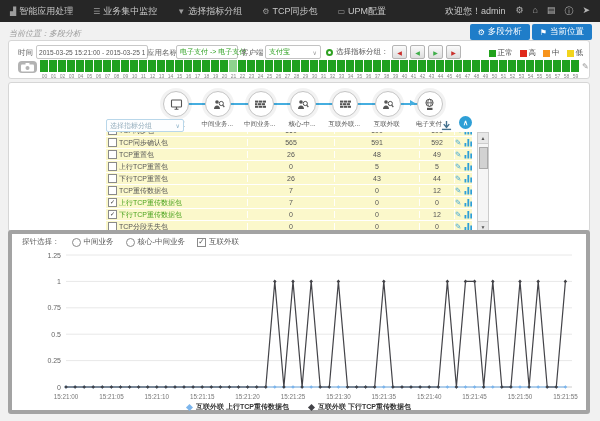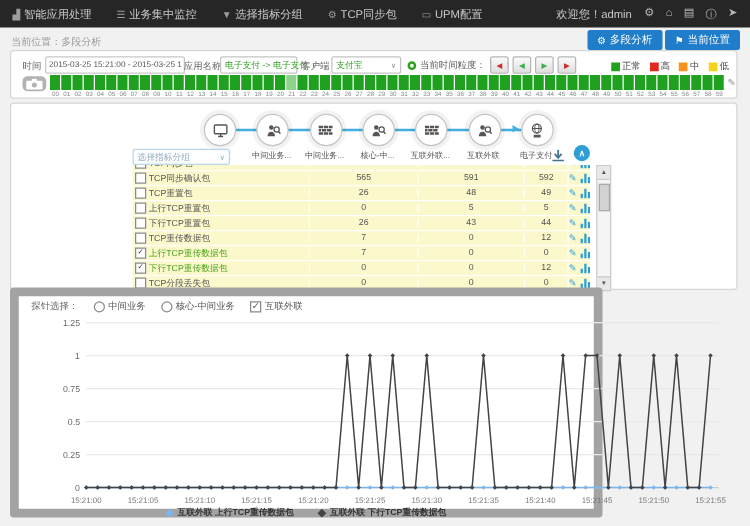--- a/index.html
+++ b/index.html
@@ -8,21 +8,21 @@
   
   #nav{position:absolute;top:0;left:0;width:600px;height:22px;background:#262626;display:flex;align-items:center;justify-content:space-between;box-sizing:border-box;padding:0 10px;}
   #nav-left{display:flex;align-items:center;}
   .nav-item{color:#c9c9c9;font-size:9px;margin-right:20px;display:flex;align-items:center;gap:3px;cursor:pointer;white-space:nowrap;}
   .nav-item i{font-style:normal;font-size:8px;color:#9d9d9d;}
   #nav-right{display:flex;align-items:center;gap:10px;color:#c9c9c9;font-size:9px;}
   #nav-icons{display:flex;gap:9px;}
   #nav-icons span{font-size:9px;color:#b5b5b5;cursor:pointer;}
 
   
-  #breadcrumb{position:absolute;top:28px;left:9px;font-size:8px;color:#999;}
+  #breadcrumb{position:absolute;top:28px;left:9px;font-size:8px;color:#999;font-style:italic;}
   #top-actions{position:absolute;top:24px;right:8px;display:flex;gap:2px;}
   #top-actions button{background:#1f7dc9;color:#fff;font-size:8.5px;border:none;border-radius:2px;padding:2px 8px;display:flex;align-items:center;gap:3px;cursor:pointer;font-family:inherit;}
   #top-actions button i{font-style:normal;font-size:8px;}
 
   
   #filter-panel{position:absolute;left:8px;top:40px;width:582px;height:39px;background:#fff;border:1px solid #d6d6d6;border-radius:3px;box-sizing:border-box;}
   .flabel{position:absolute;top:7px;font-size:7.5px;color:#666;white-space:nowrap;}
   #time-input{position:absolute;left:27px;top:4px;width:106px;height:12px;font-size:6.6px;color:#555;border:1px solid #c8c8c8;border-radius:2px;padding:0 2px;font-family:inherit;box-sizing:content-box;}
   .sel{position:absolute;top:4px;height:14px;border:1px solid #c3c3c3;border-radius:2px;background:#fff;display:flex;align-items:center;justify-content:space-between;box-sizing:border-box;padding:0 3px;cursor:pointer;}
   .sel span{font-size:7px;color:#2ea121;white-space:nowrap;}
@@ -78,21 +78,21 @@
   .act-edit{font-size:7.5px;color:#2d9fd8;cursor:pointer;line-height:7px;}
   .act-trend{cursor:pointer;display:flex;}
 
   
   #table-scrollbar{position:absolute;left:468px;top:49px;width:12px;height:101px;background:#f5f5f5;border:1px solid #ccc;box-sizing:border-box;}
   .sb-btn{position:absolute;left:0;width:10px;height:10px;background:#e8e8e8;border-bottom:1px solid #ccc;color:#555;font-size:5px;display:flex;align-items:center;justify-content:center;cursor:pointer;}
   #sb-down{bottom:0;border-top:1px solid #ccc;border-bottom:none;}
   #sb-thumb{position:absolute;left:0.5px;top:14px;width:9px;height:22px;background:#d2d2d2;border:1px solid #aaa;box-sizing:border-box;cursor:grab;}
 
   
-  #chart-panel{position:absolute;left:8px;top:230px;width:474px;height:184px;background:#fff;border:7px solid #a3a3a3;border-radius:3px;box-sizing:border-box;}
+  #chart-panel{position:absolute;left:8px;top:230px;width:582px;height:184px;background:#fff;border:4px solid #a3a3a3;border-radius:3px;box-sizing:border-box;}
   #probe-row{position:absolute;left:10px;top:3px;display:flex;align-items:center;gap:12px;}
   #probe-row .plabel{font-size:7.5px;color:#666;}
   .popt{display:flex;align-items:center;gap:3px;cursor:pointer;}
   .popt span{font-size:7.5px;color:#555;}
   .pradio{width:7px;height:7px;border:1px solid #8a8a8a;border-radius:50%;background:#fff;}
   .pcheck{width:7px;height:7px;border:1px solid #8a8a8a;background:#fff;font-size:6px;line-height:6px;text-align:center;color:#333;}
   #chart{position:absolute;left:4px;top:16px;}
   #chart-legend{position:absolute;left:0;top:168px;width:100%;display:flex;justify-content:center;gap:20px;}
   .leg-item{display:flex;align-items:center;gap:4px;cursor:pointer;}
   .leg-item b{width:5px;height:5px;transform:rotate(45deg);display:inline-block;}
@@ -159,21 +159,21 @@
         <span>电子支付 -&gt; 电子支付</span>
         <i>∨</i>
       </div>
     <span class="flabel" style="left:232px">客户端：</span>
     <div class="sel" id="client-select">
         <span>支付宝</span>
         <i>∨</i>
       </div>
     <div id="gran">
       <span class="clock"></span>
-      <span>当前时间粒度：</span>
+      <span>选择指标分组：</span>
       <b>15秒</b>
     </div>
     <div id="step-btns">
       <div class="abtn red">◀</div>
       <div class="abtn grn">◀</div>
       <div class="abtn grn">▶</div>
       <div class="abtn red">▶</div>
     </div>
     <div id="sev-legend">
         <div class="sev">

